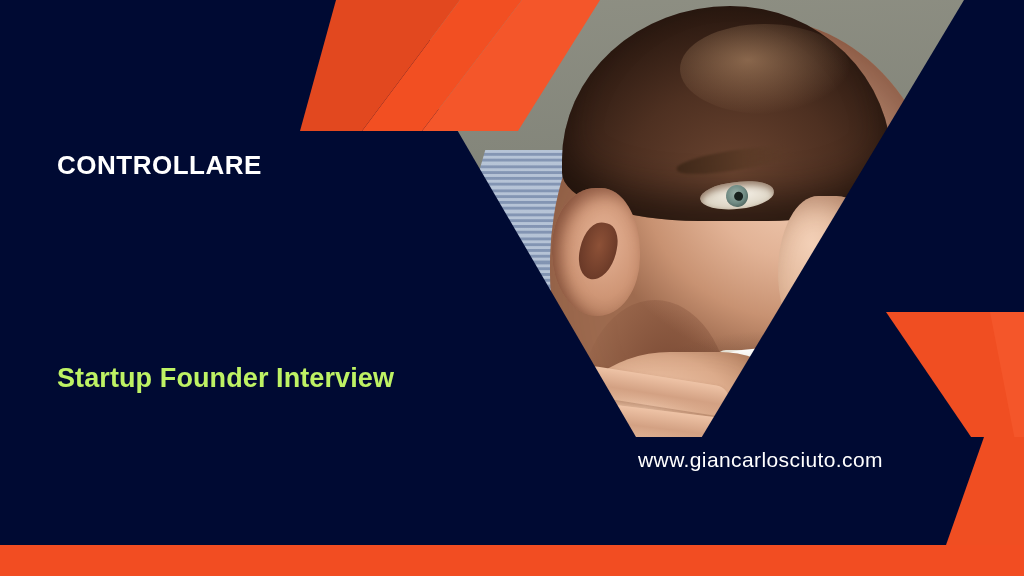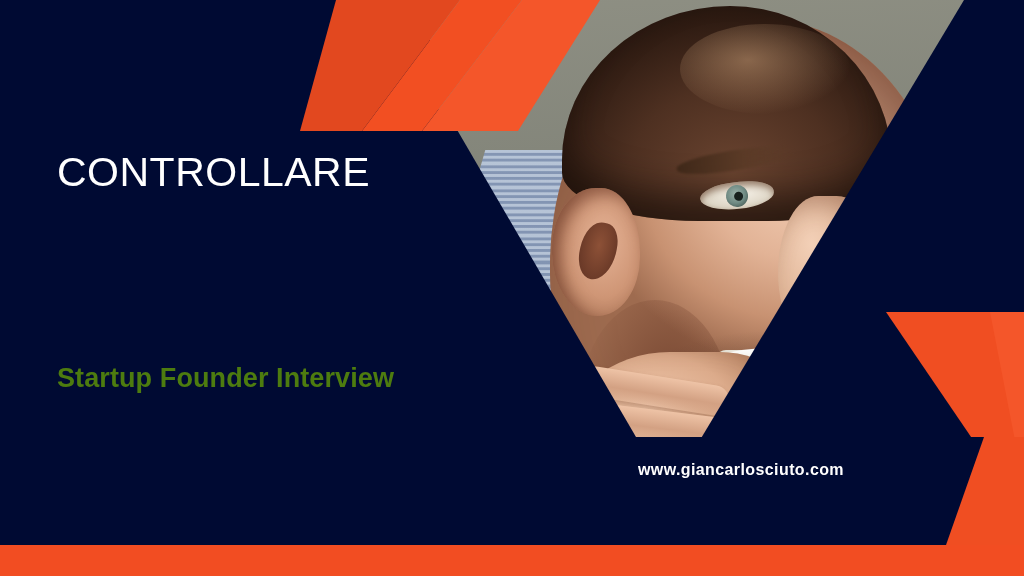--- a/index.html
+++ b/index.html
@@ -287,55 +287,55 @@
     background:#f24d22;
   }
 
   
   .headline {
     position:absolute;
     left:57px; top:152px;
     line-height:1.0;
   }
   .hl-line {
-    font-size:41px;
-    font-weight:normal;
+    font-size:26px;
+    font-weight:bold;
     letter-spacing:.5px;
     white-space:nowrap;
     margin-bottom:17px;
   }
   .hl-1 { color:#ffffff; }
   .hl-2 { color:#f24d22; }
   .hl-3 { color:#f24d22; margin-bottom:0; }
 
   .subtitle-block {
     position:absolute;
     left:57px; top:363px;
   }
   .sub-title {
     font-size:27px;
     font-weight:bold;
-    color:#4d7c0f;
+    color:#bef264;
     letter-spacing:.1px;
     white-space:nowrap;
   }
   .sub-credit {
     margin-top:7px;
     font-size:17px;
     font-weight:bold;
     color:#ffffff;
     letter-spacing:.1px;
     white-space:nowrap;
   }
 
   .website {
     position:absolute;
-    left:638px; top:461px;
-    font-size:16px;
-    font-weight:bold;
+    left:638px; top:448px;
+    font-size:21px;
+    font-weight:normal;
     color:#ffffff;
     letter-spacing:.4px;
     white-space:nowrap;
   }
 </style>
 </head>
 <body>
 
 <div id="canvas">
 

